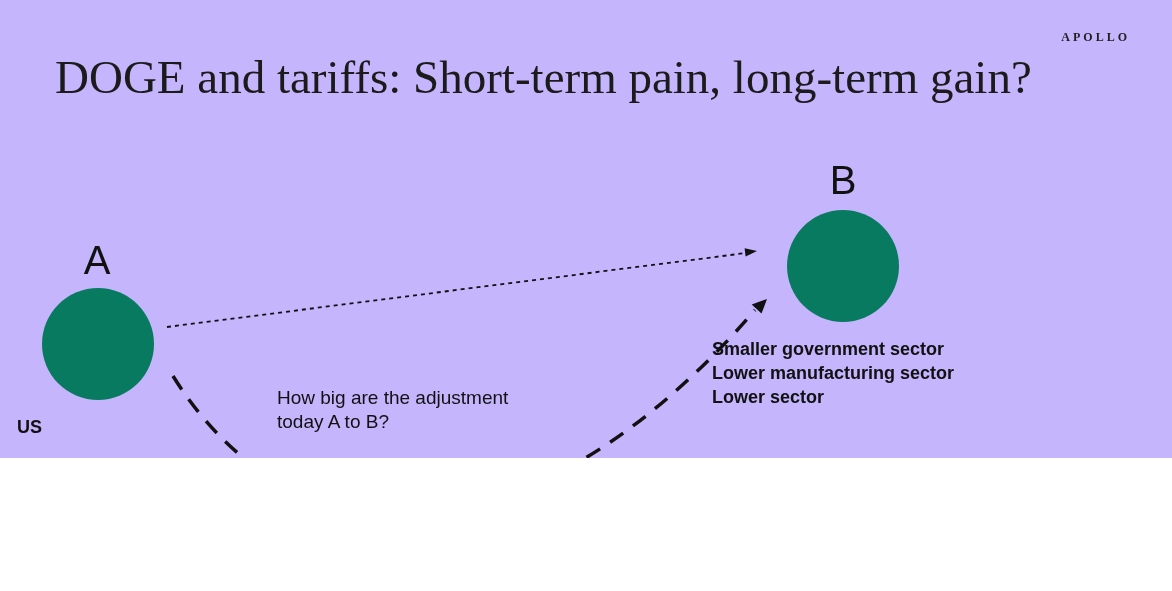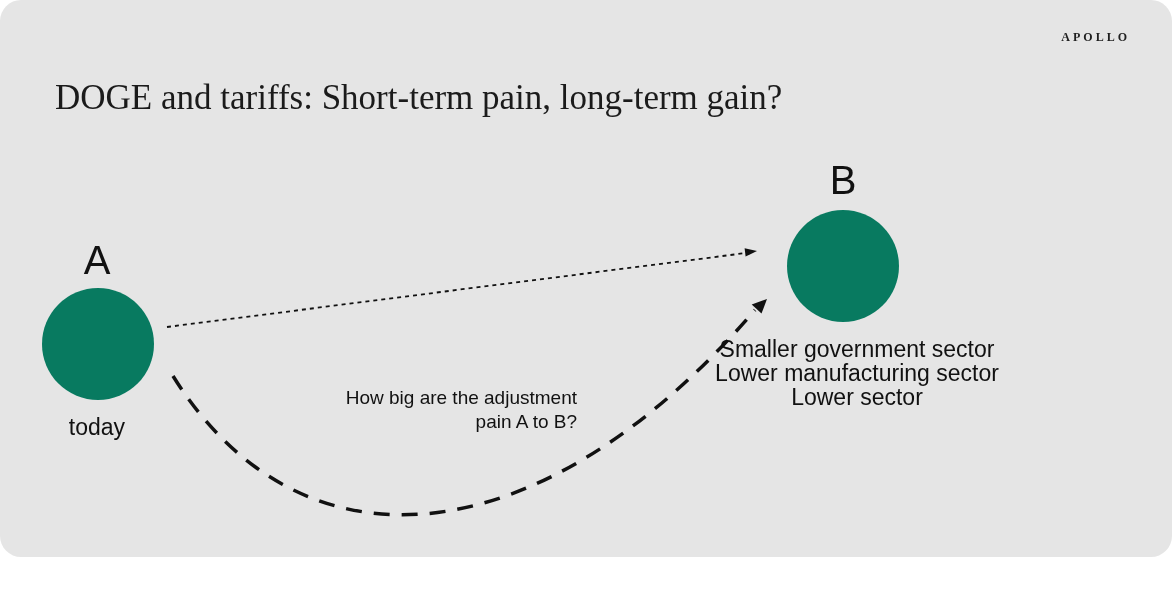--- a/index.html
+++ b/index.html
@@ -4,66 +4,64 @@
 <style>
   :root{
     --circle-green:#087A60;
     --ink:#111111;
     --title-ink:#1b1b1b;
   }
   *{margin:0;padding:0;box-sizing:border-box;}
   html,body{background:#ffffff;}
   .slide{
     position:relative;
-    width:1172px;height:557px;
-    background:#e5e5e5;
+    width:1172px;height:458px;
+    background:#c4b5fd;
     overflow:hidden;
     font-family:"Liberation Sans", sans-serif;
     color:var(--ink);
-    border-radius:21px;
   }
   .brand{
     position:absolute;top:30px;right:42px;
     font-family:"Liberation Serif", serif;
     font-size:12px;font-weight:600;
     letter-spacing:3px;
     color:#1f1f1f;
   }
   .title{
     position:absolute;left:55px;top:50px;
     font-family:"Liberation Serif", serif;
     font-weight:400;
-    font-size:35px;
+    font-size:47px;
     color:var(--title-ink);
     white-space:nowrap;
-    margin-top:28px;
   }
   .arrow-layer{position:absolute;left:0;top:0;width:1172px;height:591px;}
   .node-circle{
     position:absolute;width:112px;height:112px;border-radius:50%;
     background:var(--circle-green);
   }
   .circle-a{left:42px;top:288px;}
   .circle-b{left:787px;top:210px;}
   .node-label{
     position:absolute;
     font-size:40px;font-weight:400;color:#111;
     text-align:center;line-height:1;
   }
   .label-a{left:47px;top:240px;width:100px;}
   .label-b{left:793px;top:160px;width:100px;}
   .caption{
-    position:absolute;text-align:center;
-    font-weight:400;font-size:23px;line-height:25px;color:#111;
+    position:absolute;text-align:left;
+    font-weight:700;font-size:18px;line-height:25px;color:#111;
   }
   .caption-a{left:17px;top:415px;width:160px;}
   .caption-b{left:712px;top:337px;width:290px;line-height:24px;}
   .question{
     position:absolute;left:277px;top:386px;width:300px;
-    text-align:right;
+    text-align:left;
     font-weight:400;font-size:19px;line-height:24px;color:#111;
   }
   .dash-thin{stroke:var(--ink);stroke-width:1.8;fill:none;stroke-dasharray:4 4;}
   .dash-thick{stroke:var(--ink);stroke-width:3.5;fill:none;stroke-dasharray:16 12;}
   .arrowhead{fill:var(--ink);stroke:none;}
 </style>
 </head>
 <body>
 
 <div class="slide">
@@ -77,29 +75,29 @@
     <line class="dash-thin" x1="167" y1="327" x2="746" y2="253"></line>
     <polygon class="arrowhead" points="757,251 745.6,256.6 744.6,248.2"></polygon>
 
     <path class="dash-thick" d="M 173 376 C 300 580, 540 560, 755 310"></path>
     <polygon class="arrowhead" points="767,299 761.5,313.5 751.7,304.5"></polygon>
   </svg>
 
   <div class="node-circle circle-a"></div>
   <div class="node-label label-a">A</div>
   <div class="caption caption-a">
-    <div>today</div>
+    <div>US</div>
   </div>
 
   <div class="node-circle circle-b"></div>
   <div class="node-label label-b">B</div>
   <div class="caption caption-b">
     <div>Smaller government sector</div>
     <div>Lower manufacturing sector</div>
     <div>Lower sector</div>
   </div>
 
   <div class="question">
     <div>How big are the adjustment</div>
-    <div>pain A to B?</div>
+    <div>today A to B?</div>
   </div>
 
 </div>
 
 </body></html>

